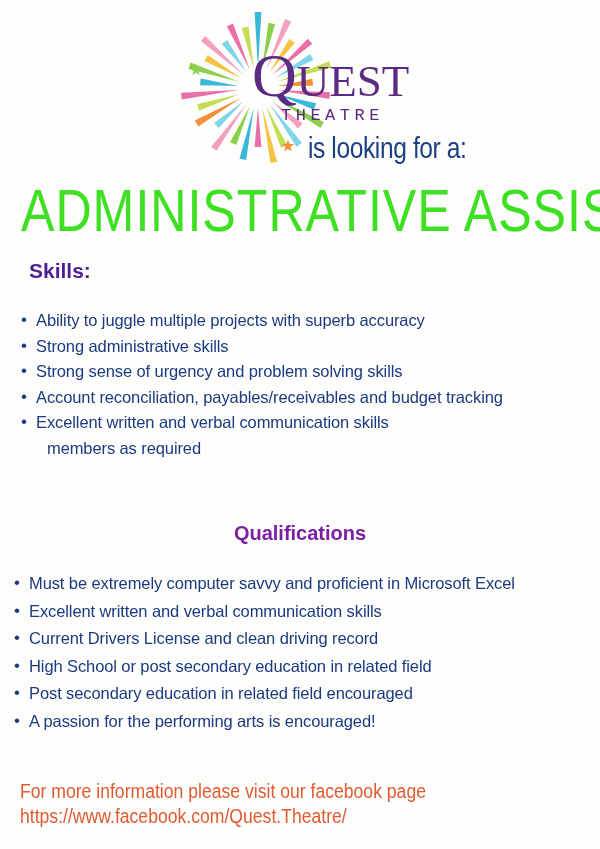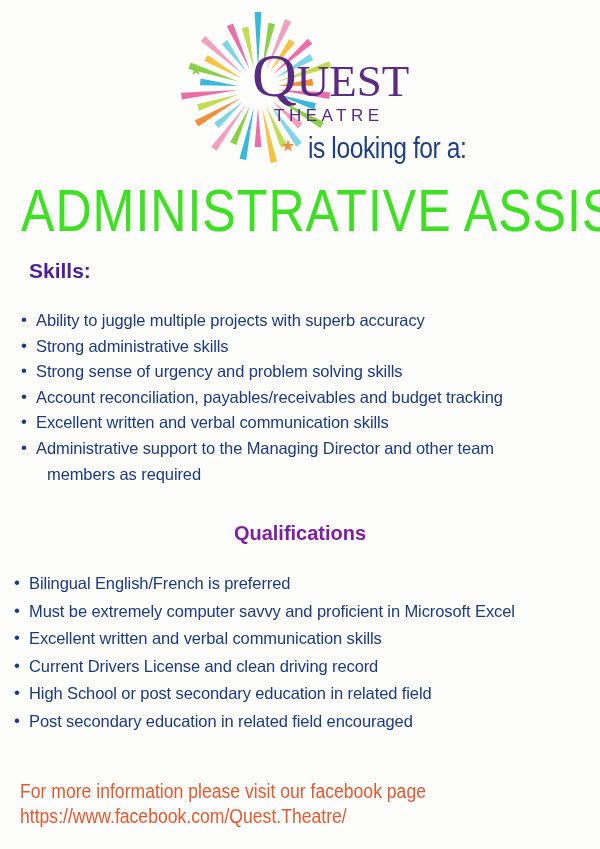--- a/index.html
+++ b/index.html
@@ -46,25 +46,25 @@
     line-height: 0.95;
   }
   .quest-word .cap {
     font-size: 62px;
   }
   .quest-word .sm {
     font-size: 45px;
   }
   .theatre-word {
     display: block;
-    font-family: Liberation Sans, sans-serif;
+    font-family: Liberation Mono, monospace;
     font-size: 17px;
     color: #5b2a83;
     letter-spacing: 4.5px;
-    margin-left: 22px;
+    margin-left: 29px;
     margin-top: 2px;
   }
 
   .looking-for {
     position: absolute;
     left: 308px;
     top: 131px;
     font-family: "Liberation Sans Narrow", "Liberation Sans", sans-serif;
     font-size: 30px;
     color: #1d3f86;
@@ -236,30 +236,29 @@
 
 <div class="job-title">ADMINISTRATIVE ASSISTANT</div>
 
 <div class="heading-skills">Skills:</div>
 <ul class="bullets" id="skills-list">
     <li>Ability to juggle multiple projects with superb accuracy</li>
     <li>Strong administrative skills</li>
     <li>Strong sense of urgency and problem solving skills</li>
     <li>Account reconciliation, payables/receivables and budget tracking</li>
     <li>Excellent written and verbal communication skills</li>
-    <li>Administrative support to the Managing Director and other team</li>
     <li class="cont">members as required</li>
   </ul>
 
 <div class="heading-qualifications">Qualifications</div>
 <ul class="bullets" id="qualifications-list">
-    <li>Bilingual English/French is preferred</li>
     <li>Must be extremely computer savvy and proficient in Microsoft Excel</li>
     <li>Excellent written and verbal communication skills</li>
     <li>Current Drivers License and clean driving record</li>
     <li>High School or post secondary education in related field</li>
     <li>Post secondary education in related field encouraged</li>
+    <li>A passion for the performing arts is encouraged!</li>
   </ul>
 
 <div class="footer">
   <div>For more information please visit our facebook page</div>
   <div>https://www.facebook.com/Quest.Theatre/</div>
 </div>
 
 </body></html>

